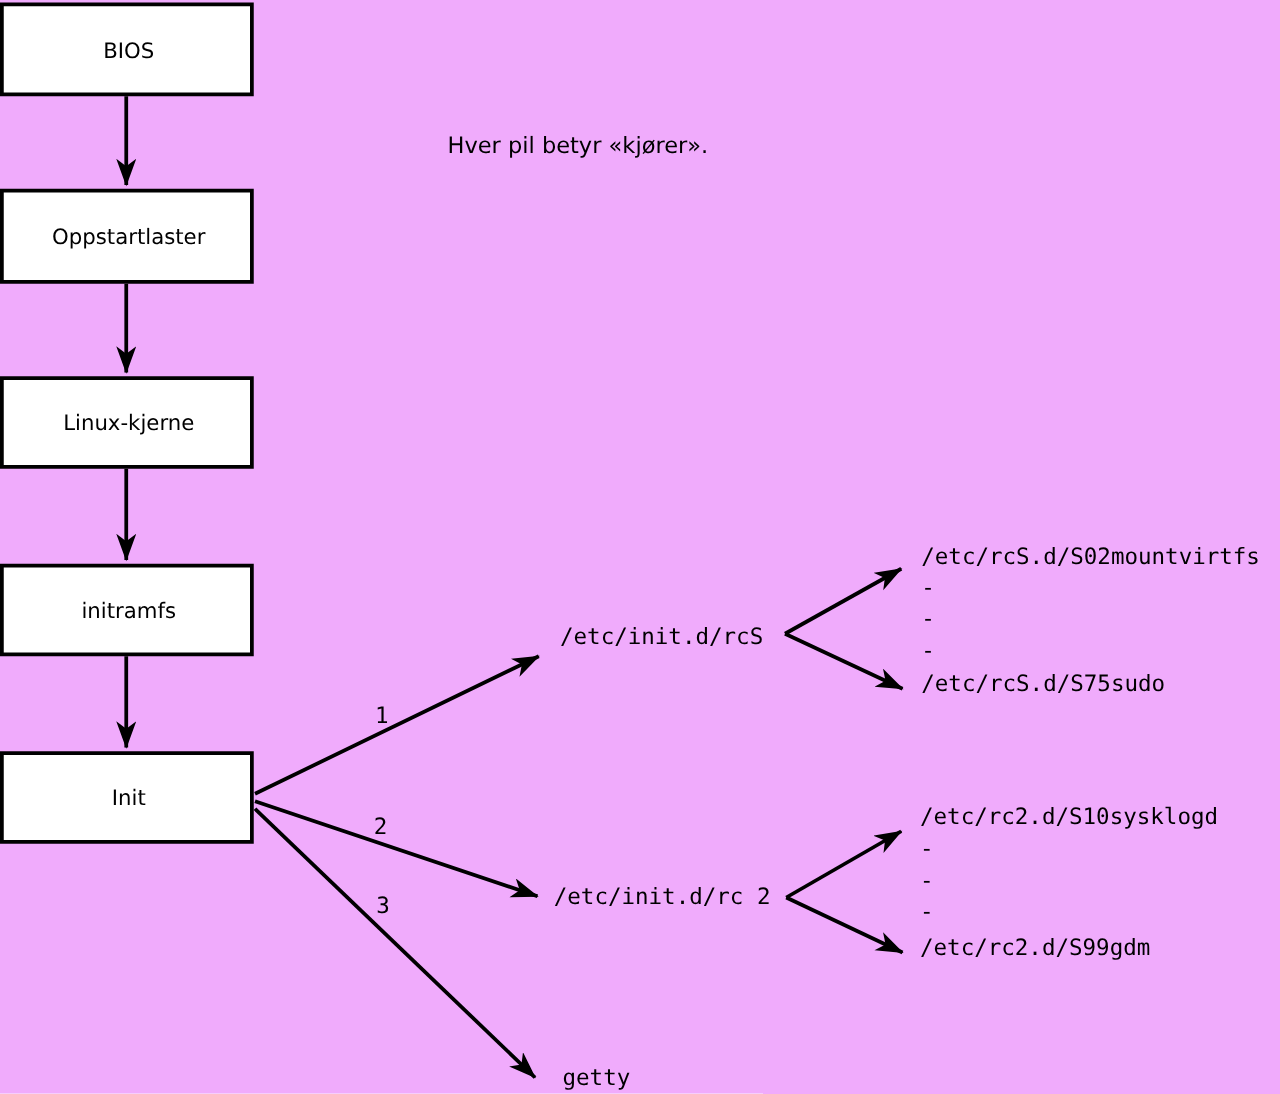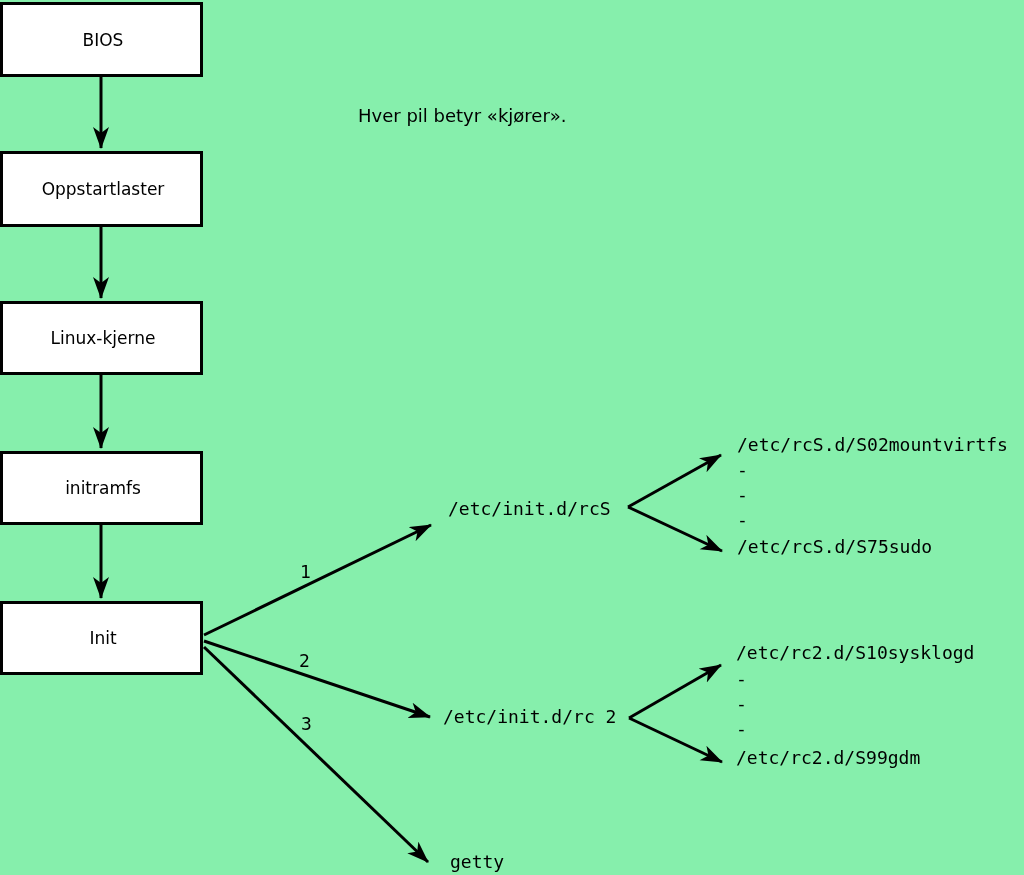--- a/index.html
+++ b/index.html
@@ -7,21 +7,21 @@
     padding: 0;
     background: #ffffff;
     width: 1024px;
     height: 875px;
     overflow: hidden;
   }
   .stage {
     position: relative;
     width: 1024px;
     height: 875px;
-    background: #86efac;
+    background: #f0abfc;
   }
   svg {
     display: block;
   }
   .box-rect {
     fill: #ffffff;
     stroke: #000000;
     stroke-width: 3;
   }
   .arrow-line {

